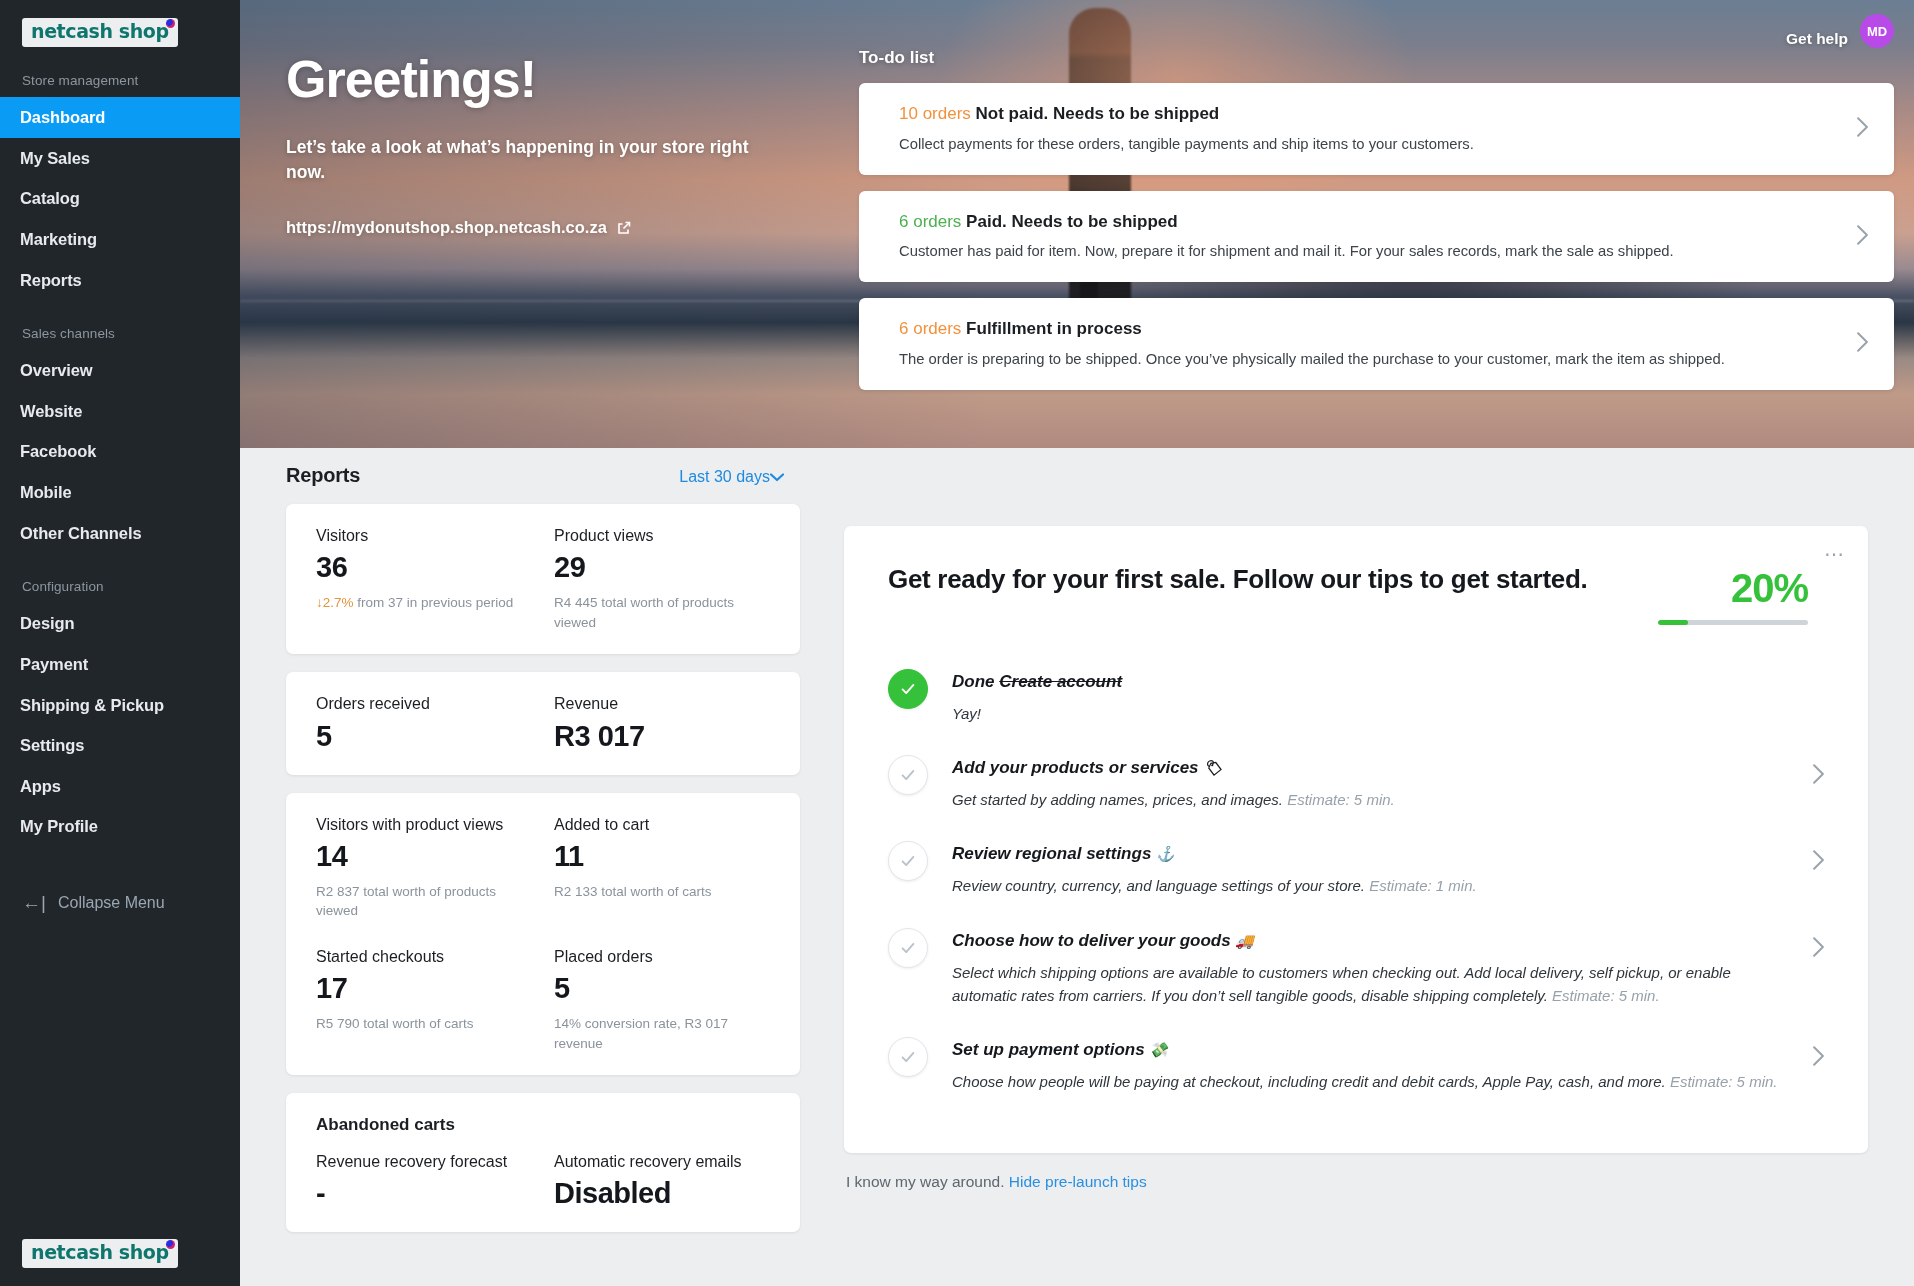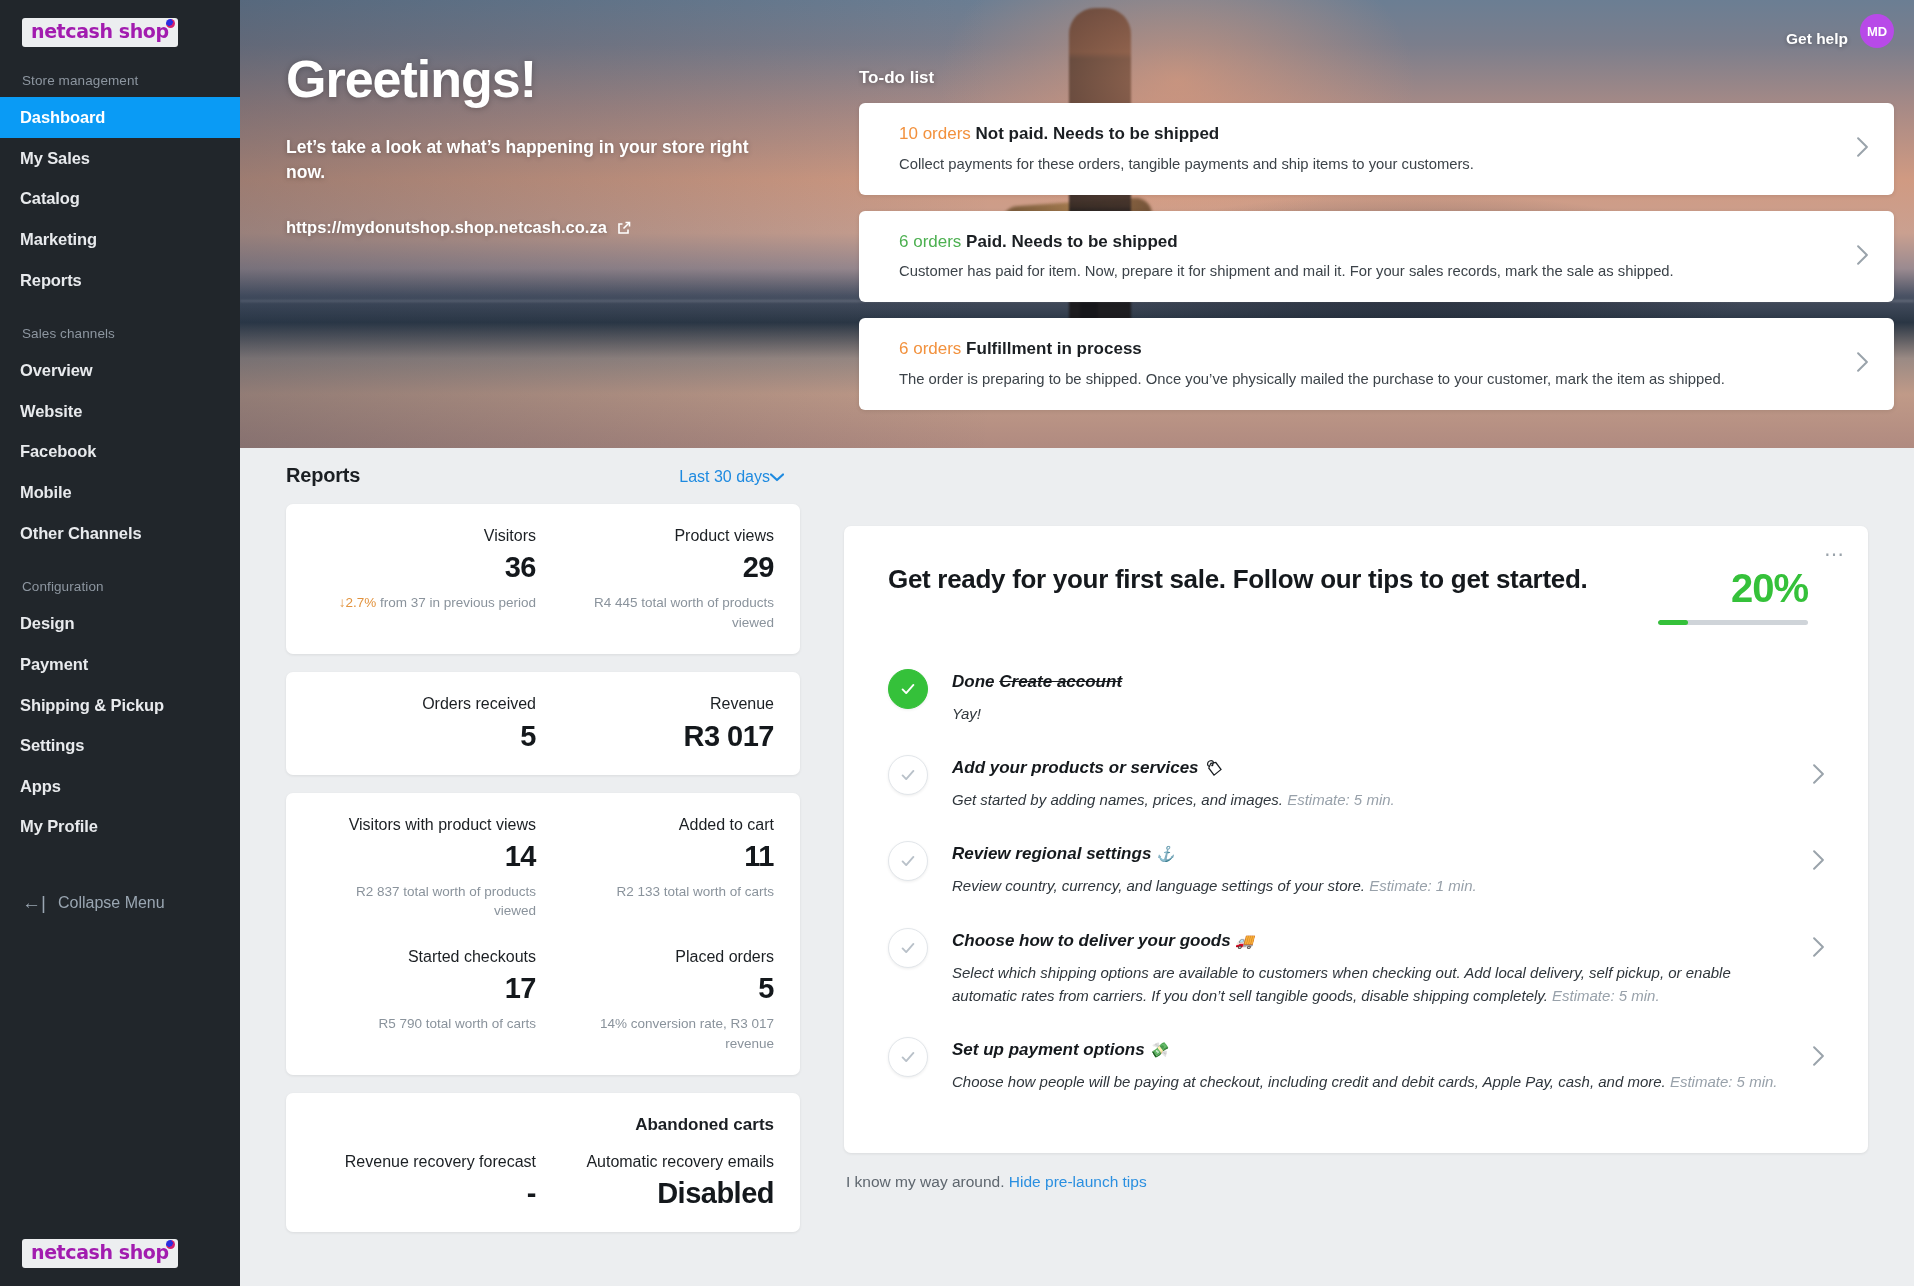--- a/index.html
+++ b/index.html
@@ -22,21 +22,21 @@
     padding: 18px 22px 0 22px;
   }
   .logo {
     display: inline-block;
     background: #eceef0;
     border-radius: 3px;
     padding: 4px 9px 5px 9px;
     position: relative;
   }
   .logo-text {
-    font-size: 19px; font-weight: 700; color: #a21caf;
+    font-size: 19px; font-weight: 700; color: #0f766e;
     letter-spacing: -0.4px; line-height: 1;
     font-family: "DejaVu Sans", sans-serif;
   }
   .logo-reg {
     position: absolute; top: 1px; right: 3px;
     width: 9px; height: 9px; border-radius: 50%;
     background: radial-gradient(circle at 35% 35%, #2b2ce0 0 42%, #d02070 45% 100%);
   }
   .nav-section-label {
     color: #8d96a0; font-size: 13.5px; font-weight: 400;
@@ -124,21 +124,21 @@
   }
   .store-url {
     color: #fff; font-size: 16.5px; font-weight: 700;
     text-shadow: 0 1px 5px rgba(0,0,0,.3);
   }
   .ext-icon { width: 16px; height: 16px; display: inline-block; }
 
   .todo-col { padding-top: 48px; margin-left: 63px; width: 1035px; }
   .todo-title {
     color: #fff; font-size: 17px; font-weight: 700;
-    margin-bottom: 15px; text-shadow: 0 1px 5px rgba(0,0,0,.3); margin-top: 20px;
+    margin-bottom: 15px; text-shadow: 0 1px 5px rgba(0,0,0,.3);
   }
   .todo-card {
     background: #fff; border-radius: 6px;
     padding: 19px 26px 20px 40px;
     margin-bottom: 16px; position: relative;
     display: flex; align-items: center;
     box-shadow: 0 1px 4px rgba(0,0,0,.10);
     cursor: pointer;
   }
   .todo-body { flex: 1 1 auto; }
@@ -161,21 +161,20 @@
   }
   .reports-title { font-size: 20px; font-weight: 700; color: #1b1f23; letter-spacing: -0.2px; }
   .period-select {
     font-size: 16px; color: #1e8ae0; cursor: pointer;
     display: inline-flex; align-items: center; gap: 0;
   }
   .card {
     background: #fff; border-radius: 7px;
     padding: 22px 26px 22px 30px; margin-bottom: 18px;
     box-shadow: 0 1px 3px rgba(0,0,0,.08);
-    text-align: right;
   }
   .metric-grid { display: grid; grid-template-columns: 1fr 1fr; column-gap: 18px; row-gap: 26px; }
   .m-label { font-size: 16px; color: #1b1f23; line-height: 1.2; }
   .m-value { font-size: 29px; font-weight: 700; color: #14181c; margin-top: 6px; letter-spacing: -0.5px; }
   .m-note { font-size: 13.5px; color: #8a939c; margin-top: 9px; line-height: 1.45; }
   .m-note .down { color: #e2933e; }
   .ac-title { font-size: 17px; font-weight: 700; color: #1b1f23; margin-bottom: 17px; }
 
   
   .tips-col { flex: 1 1 auto; padding: 78px 46px 0 44px; }

